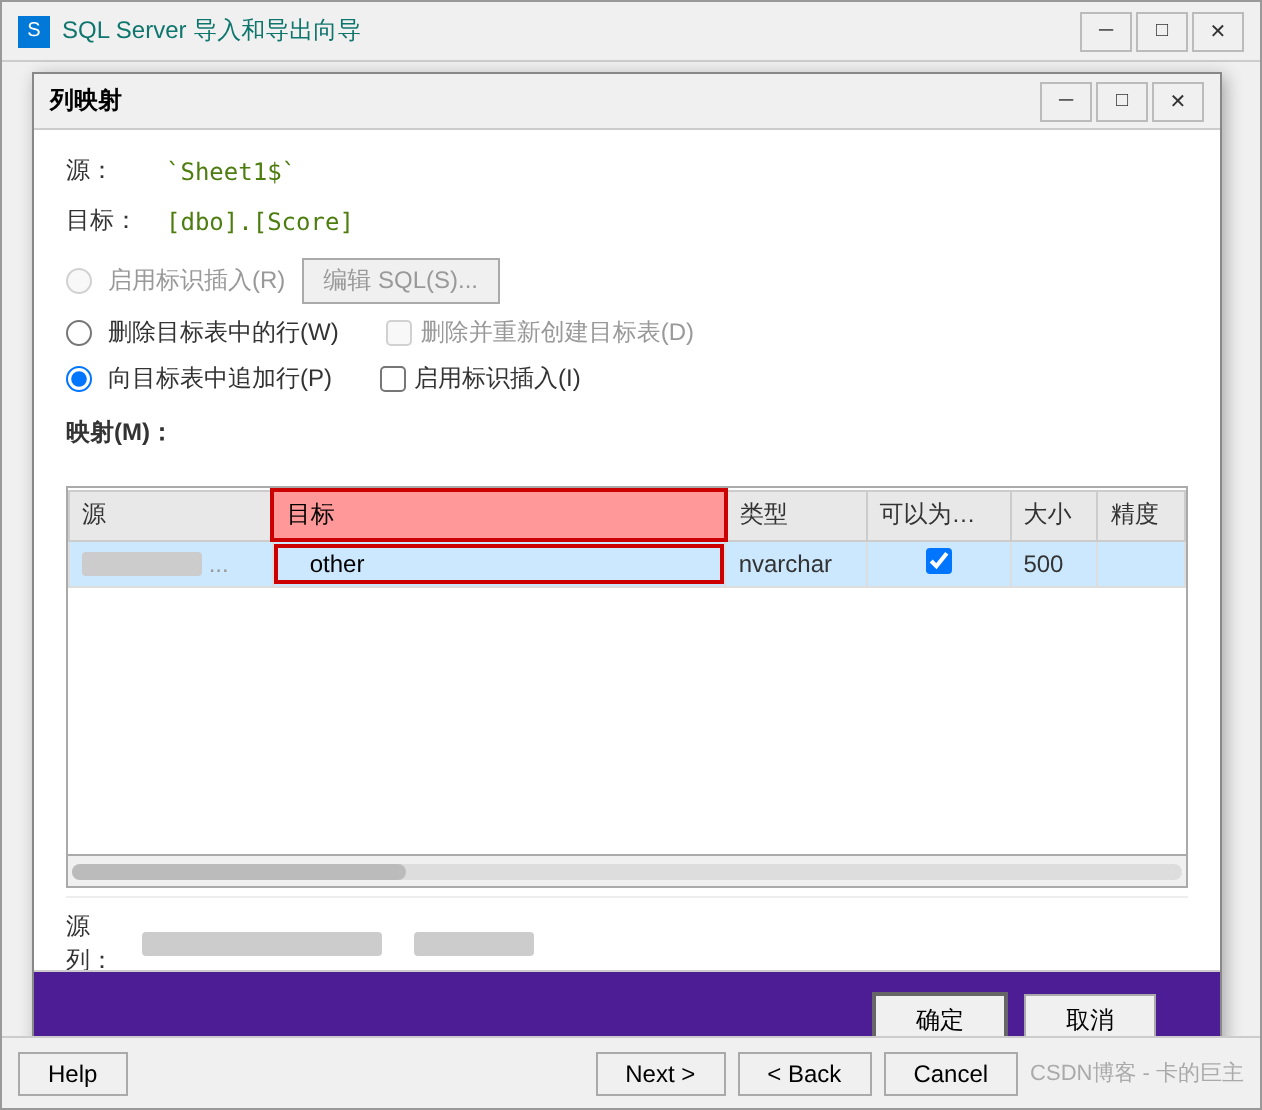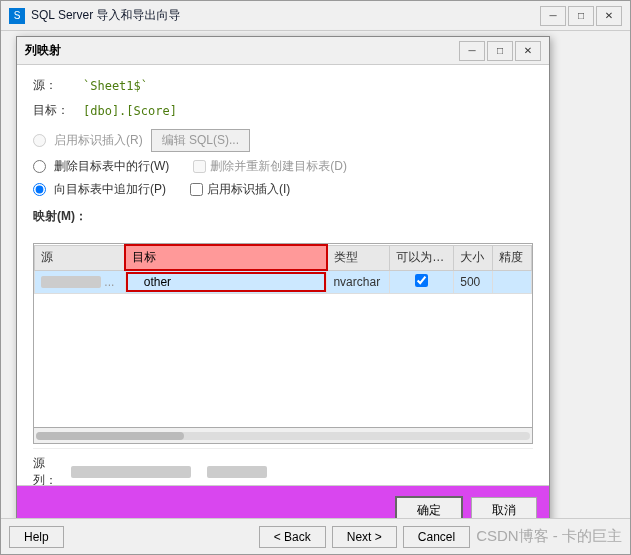--- a/index.html
+++ b/index.html
@@ -35,21 +35,21 @@
       width: 16px; height: 16px;
       background: #0078d7;
       display: inline-block;
       font-size: 10px;
       color: white;
       text-align: center;
       line-height: 16px;
     }
     .outer-titlebar .title-text {
       font-size: 12px;
-      color: #0f172a;
+      color: #0f766e;
       flex: 1;
     }
     .outer-titlebar .win-btns {
       display: flex;
       gap: 2px;
     }
     .win-btn {
       width: 26px; height: 20px;
       border: 1px solid #bbb;
       background: #f0f0f0;
@@ -59,21 +59,21 @@
       justify-content: center;
       font-size: 10px;
       color: #333;
     }
 
     
     .inner-dialog {
       position: absolute;
       top: 35px;
       left: 15px;
-      width: 534px;
+      width: 595px;
       height: 500px;
       background: #f5f5f5;
       border: 1px solid #888;
       box-shadow: 2px 2px 8px rgba(0,0,0,0.3);
     }
     .inner-titlebar {
       background: #f0f0f0;
       border-bottom: 1px solid #ccc;
       height: 28px;
       display: flex;
@@ -280,26 +280,26 @@
       height: 12px;
     }
 
     
     .dialog-footer {
       position: absolute;
       bottom: 0;
       left: 0;
       right: 0;
       height: 50px;
-      background: #d946ef;
+      background: #4c1d95;
       border-top: 1px solid #ccc;
       display: flex;
       align-items: center;
       justify-content: flex-end;
-      padding: 0 12px;
+      padding: 0 32px;
       gap: 8px;
     }
     .footer-btn {
       padding: 4px 20px;
       font-size: 12px;
       background: #f0f0f0;
       border: 1px solid #aaa;
       cursor: pointer;
       min-width: 60px;
       color: #000;
@@ -339,21 +339,21 @@
     }
     .outer-footer-right .nav-btn {
       padding: 3px 14px;
       font-size: 12px;
       background: #f0f0f0;
       border: 1px solid #aaa;
       cursor: pointer;
       color: #000;
     }
     .watermark {
-      font-size: 15px;
+      font-size: 11px;
       color: #aaa;
     }
   </style>
 </head>
 <body>
 
 <div class="outer-window">
   <div class="outer-titlebar">
     <span class="title-icon">S</span>
     <span class="title-text">SQL Server 导入和导出向导</span>
@@ -461,20 +461,20 @@
 
     <div class="dialog-footer">
       <button class="footer-btn default">确定</button>
       <button class="footer-btn">取消</button>
     </div>
   </div>
 
   <div class="outer-footer">
     <button class="outer-footer-btn">Help</button>
     <div class="outer-footer-right">
+      <button class="nav-btn">Next &gt;</button>
       <button class="nav-btn">&lt; Back</button>
-      <button class="nav-btn">Next &gt;</button>
       <button class="nav-btn">Cancel</button>
       <span class="watermark">CSDN博客 - 卡的巨主</span>
     </div>
   </div>
 
 </div>
 
 </body></html>

